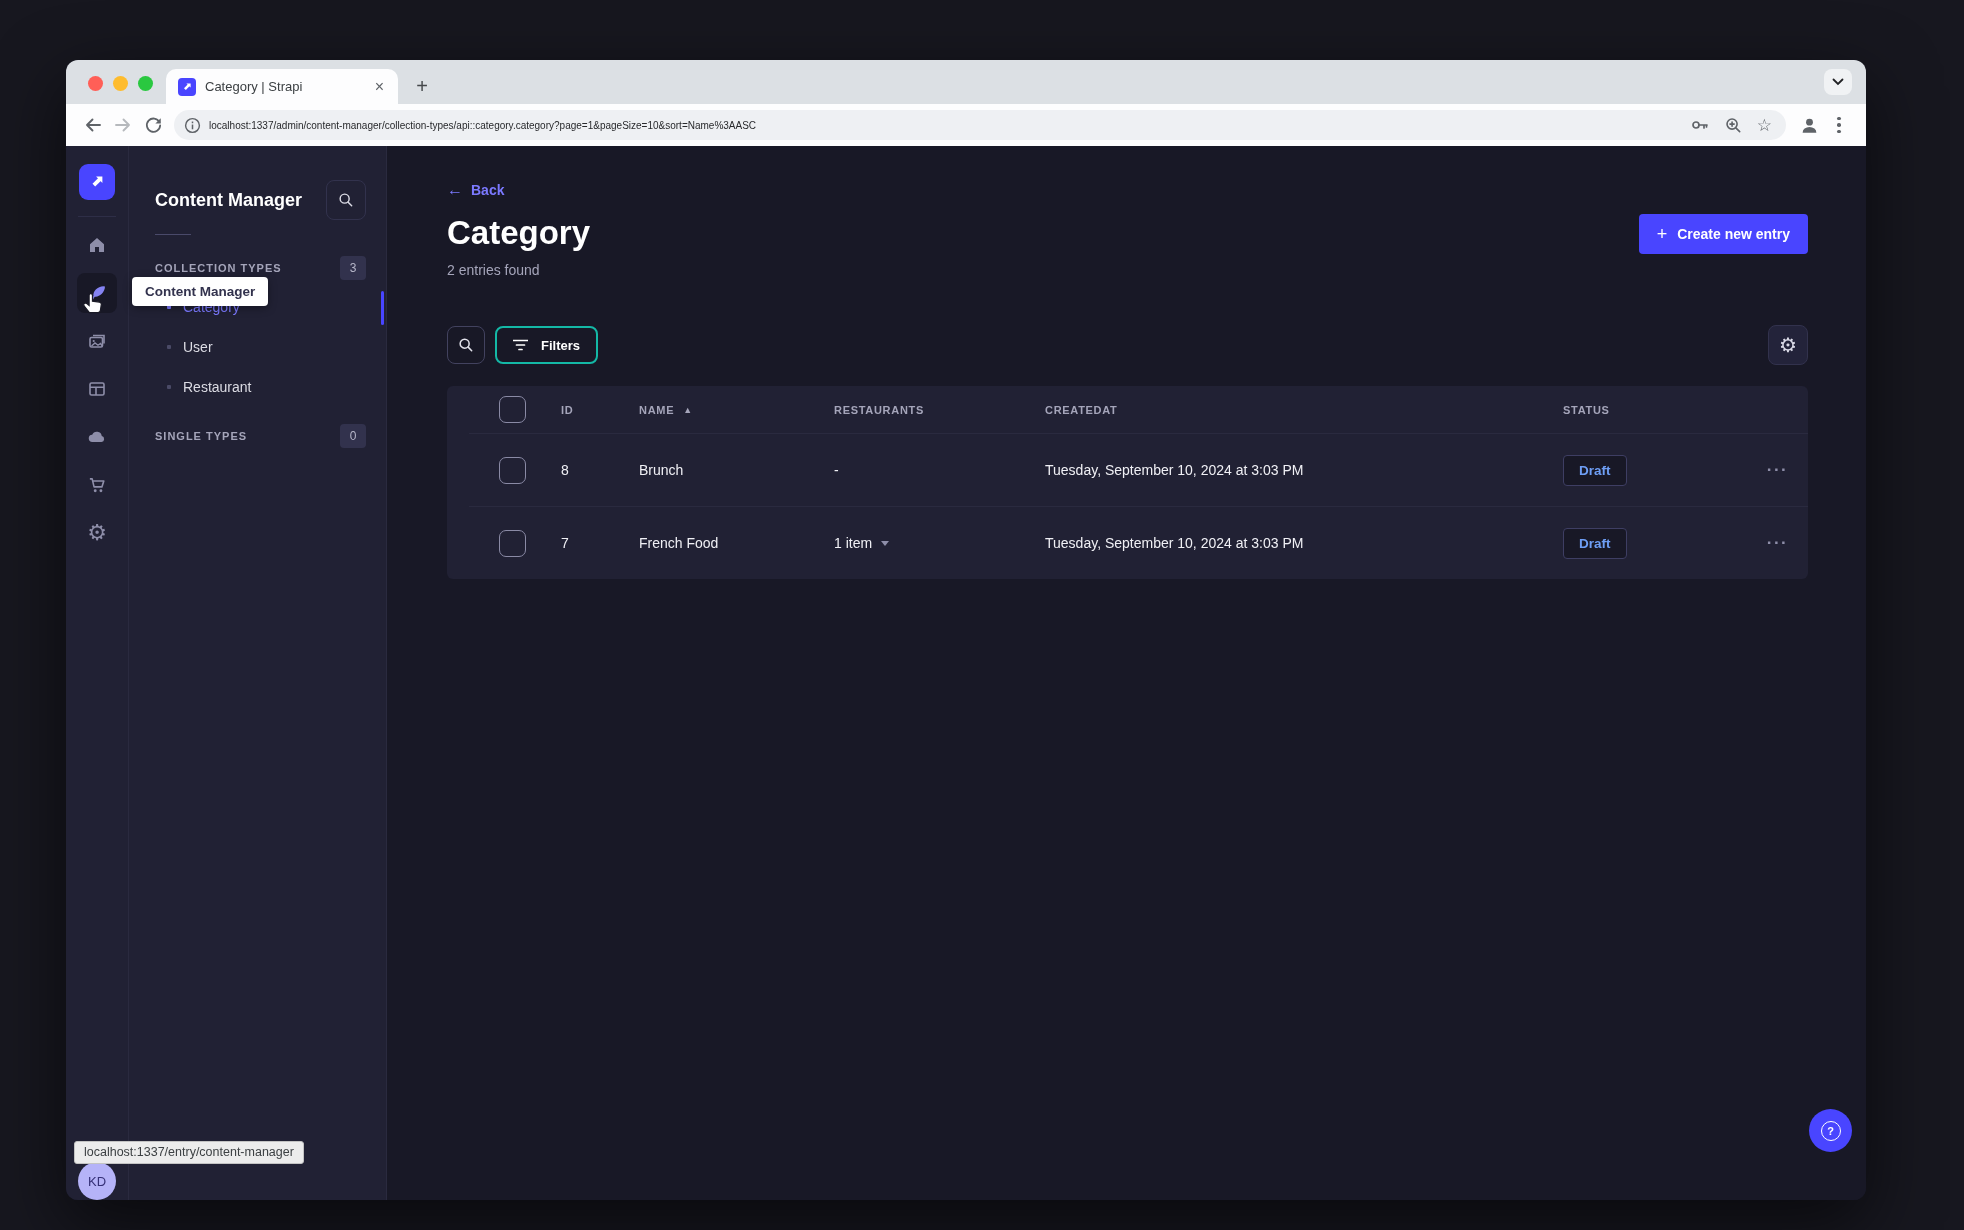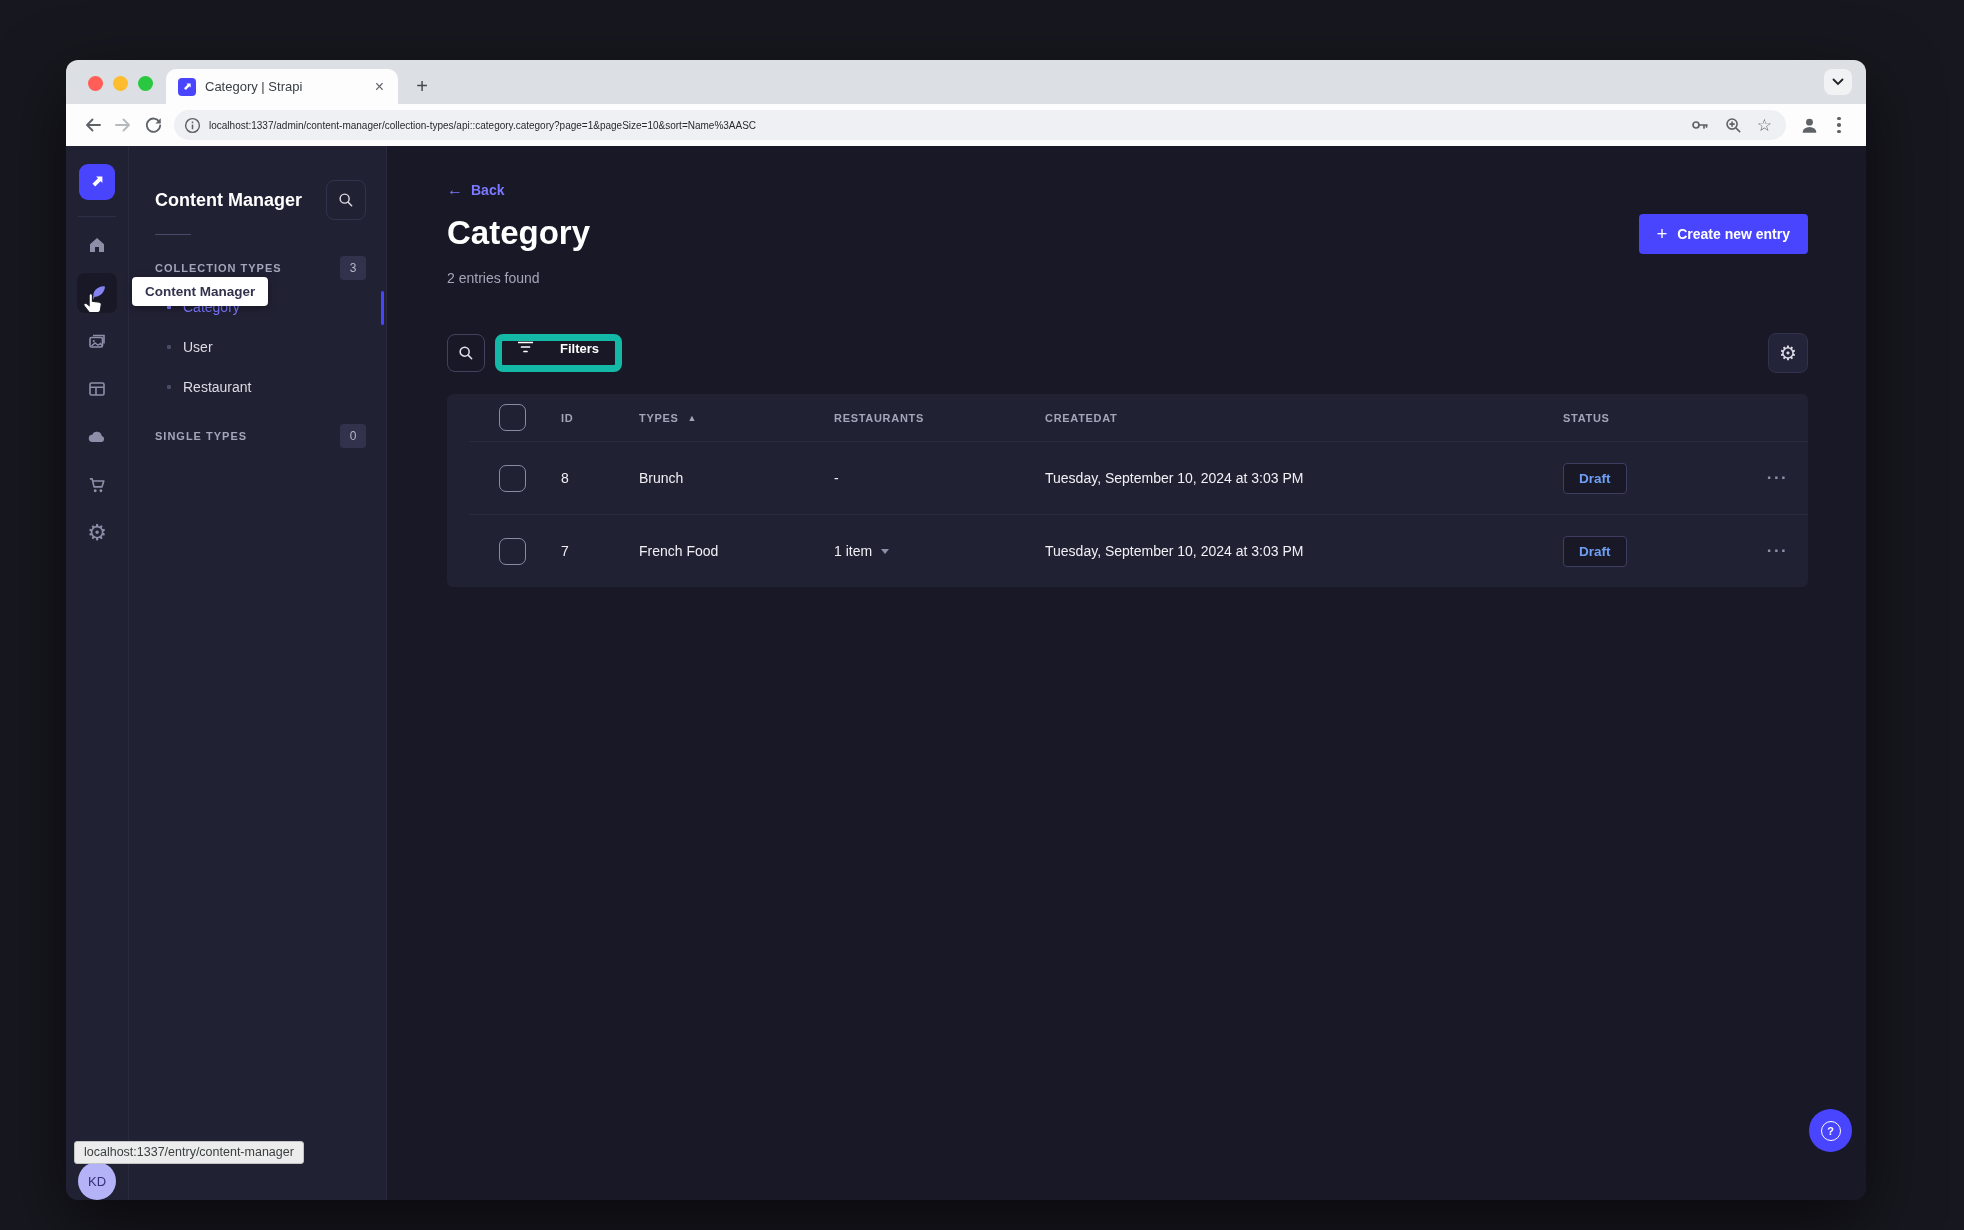--- a/index.html
+++ b/index.html
@@ -74,29 +74,29 @@
     font-size:13.5px; font-weight:bold; padding:7px 13px; border-radius:4px; box-shadow:0 2px 8px rgba(0,0,0,.35); white-space:nowrap; }
   .hand-cursor { position:absolute; left:15px; top:146px; z-index:60; }
 
   
   .main { flex:1; position:relative; padding:34px 58px 0 60px; min-width:0; }
   .back-row { display:flex; align-items:center; gap:8px; color:#7b79ff; height:20px; }
   .back-arrow { font-size:16px; line-height:1; }
   .back-label { font-size:14px; font-weight:bold; }
   .header-row { display:flex; justify-content:space-between; align-items:flex-start; margin-top:12px; }
   .page-title { font-size:33px; font-weight:bold; color:#ffffff; line-height:42px; }
-  .entries-found { font-size:14px; color:#a5a5ba; margin-top:16px; }
+  .entries-found { font-size:14px; color:#a5a5ba; margin-top:8px; }
   .create-btn { margin-top:2px; height:40px; background:#4945ff; border:none; border-radius:4px; color:#fff;
     font-family:inherit; font-size:14px; font-weight:bold; display:flex; align-items:center; gap:10px; padding:0 18px; }
   .plus-glyph { font-size:18px; font-weight:normal; line-height:1; }
 
   .filters-row { margin-top:48px; display:flex; align-items:center; gap:10px; height:38px; }
   .icon-sq-btn { width:38px; height:38px; border-radius:8px; border:1px solid #42425f; display:flex; align-items:center; justify-content:center; background:transparent; }
-  .filters-btn { height:38px; border-radius:8px; border:7px solid #14b8a6; background:transparent; color:#fff;
-    font-family:inherit; font-size:13px; font-weight:bold; display:flex; align-items:flex-start; gap:27px; padding:0 16px; }
+  .filters-btn { height:38px; border-radius:8px; border:2px solid #14b8a6; background:transparent; color:#fff;
+    font-family:inherit; font-size:13px; font-weight:bold; display:flex; align-items:center; gap:13px; padding:0 16px; }
   .settings-btn { margin-left:auto; width:40px; height:40px; border-radius:8px; border:1px solid #32324d; background:#23233a;
     display:flex; align-items:center; justify-content:center; }
   .settings-btn .gear-glyph { font-size:20px; color:#d9d9e6; }
 
   
   .table-card { margin-top:22px; background:#212134; border-radius:6px; overflow:hidden; }
   .trow { display:grid; grid-template-columns:76px 78px 195px 211px 518px 200px 1fr; align-items:center;margin-left:22px; }
   .trow.thead { height:47px; }
   .trow.tdata { height:73px; border-top:1px solid #2a2a3f; }
   .cell { padding-left:16px; font-size:14px; color:#f0f0f5; display:flex; align-items:center; }
@@ -343,21 +343,21 @@
         </span>
       </div>
 
       <div class="table-card">
         <div class="trow thead">
           <div class="cell c-check">
               <span class="checkbox"></span>
             </div>
           <div class="cell th">ID</div>
           <div class="cell th">
-            <span>TYPES</span>
+            <span>NAME</span>
             <span class="sort-caret">▲</span>
           </div>
           <div class="cell th">RESTAURANTS</div>
           <div class="cell th">CREATEDAT</div>
           <div class="cell th">STATUS</div>
           <div class="cell"></div>
         </div>
 
         <div class="trow tdata">
           <div class="cell c-check">

